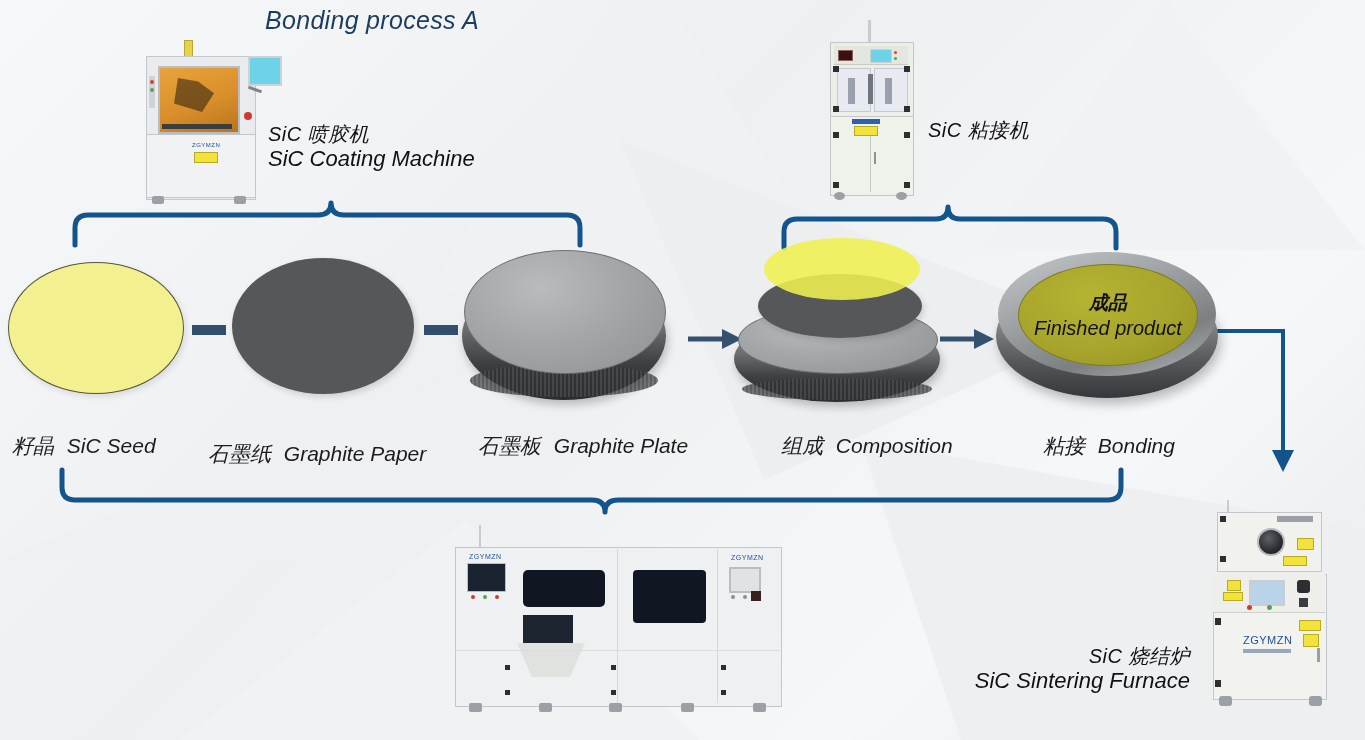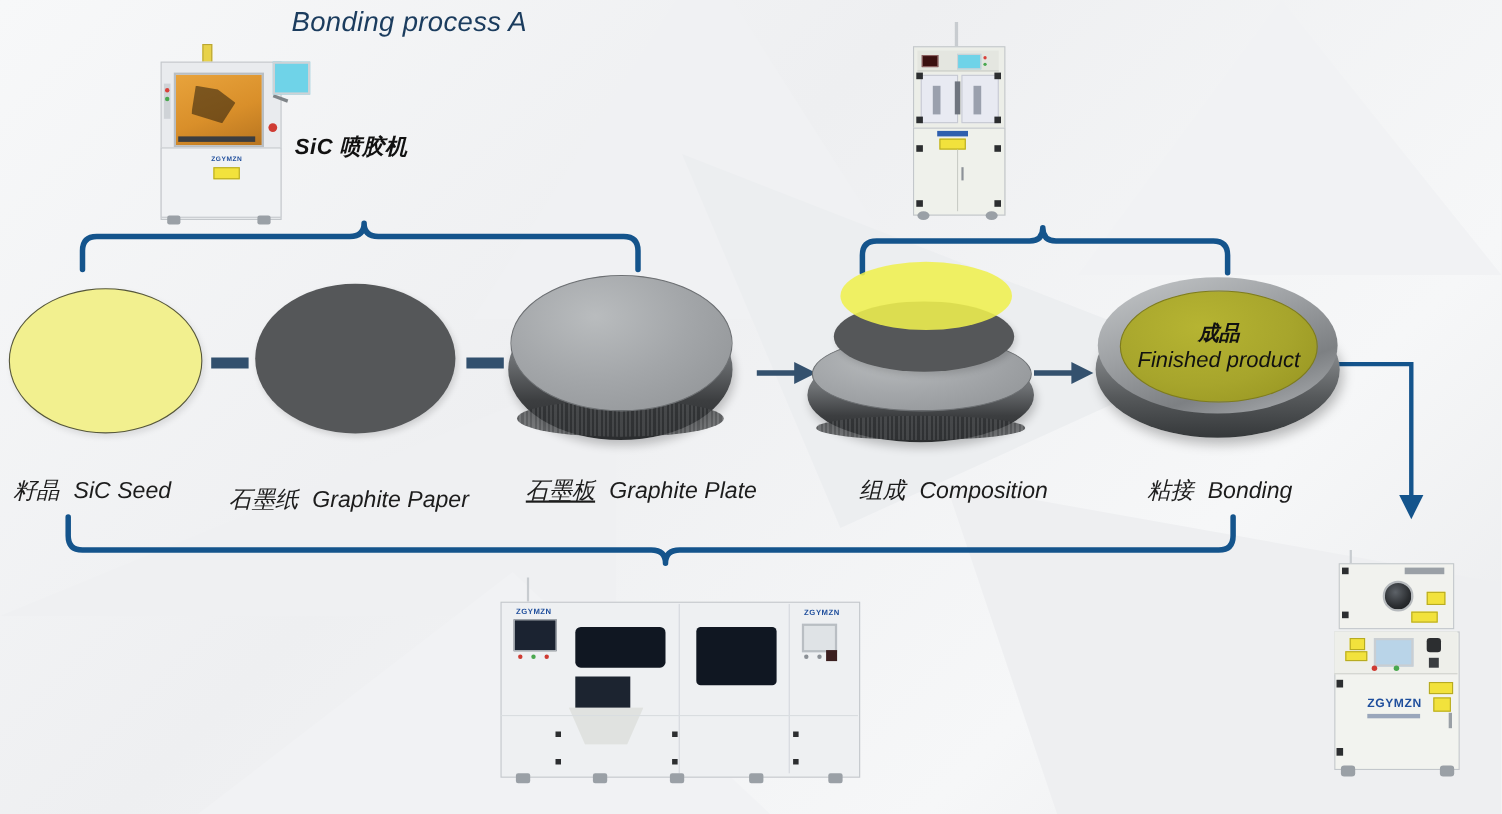--- a/index.html
+++ b/index.html
@@ -13,21 +13,21 @@
   
   .bg-layer{position:absolute;inset:0;}
   .facet{position:absolute;}
 
   
   .title{
     position:absolute;font-style:italic;color:#1b3c5e;
     font-size:25px;letter-spacing:.3px;white-space:nowrap;
   }
   .mlabel{
-    position:absolute;font-style:italic;font-weight:bold;color:#111;
+    position:absolute;font-style:italic;font-weight:normal;color:#111;
     white-space:nowrap;line-height:1.22;
   }
   .mlabel .cn{display:block;font-size:20px;letter-spacing:.5px;}
   .mlabel .en{display:block;font-size:22px;}
   .mlabel.right{text-align:right;}
   .steplabel{
     position:absolute;font-style:italic;color:#1c1c1c;
     font-size:21px;white-space:nowrap;
   }
 
@@ -83,21 +83,21 @@
     border:1px solid #7e7c1c;
     display:flex;flex-direction:column;align-items:center;justify-content:center;
   }
   .bond-face .fcn{font-style:italic;font-weight:bold;font-size:19px;color:#111;}
   .bond-face .fen{font-style:italic;font-size:20px;color:#111;margin-top:1px;}
 
   
   .machine{position:absolute;}
   .mbody{position:absolute;background:#eceef0;border:1px solid #c3c7cb;}
   .win{position:absolute;}
-  .lbl-txt{position:absolute;color:#1f4e9c;font-weight:bold;letter-spacing:.5px;}
+  .lbl-txt{position:absolute;color:#1f4e9c;font-weight:normal;letter-spacing:.5px;}
   .caster{position:absolute;background:#9aa0a6;border-radius:2px;}
   .yellowtag{position:absolute;background:#f2e23c;border:1px solid #b7ab22;}
   .hmi{position:absolute;background:#6fd3e8;border:2px solid #cdd2d6;}
   .knob{position:absolute;border-radius:50%;}
 </style>
 </head>
 <body>
 
 <div id="stage">
 
@@ -145,20 +145,21 @@
     <div class="win" style="left:108px;top:48px;width:14px;height:3px;background:#7f8488;transform:rotate(20deg);"></div>
     <div class="hmi" style="left:108px;top:16px;width:30px;height:26px;"></div>
     <div class="knob" style="left:104px;top:72px;width:8px;height:8px;background:#cf3b33;"></div>
 
     <div class="caster" style="left:12px;top:156px;width:12px;height:8px;"></div>
     <div class="caster" style="left:94px;top:156px;width:12px;height:8px;"></div>
   </div>
 
   <div class="mlabel" style="left:268px;top:122px;">
     <span class="cn">SiC 喷胶机</span>
+    <span class="en">SiC Coating Machine</span>
   </div>
 
   <div class="machine" style="left:822px;top:20px;width:110px;height:180px;">
     <div class="mbody" style="left:46px;top:0;width:3px;height:24px;background:#c8ccd0;border:none;"></div>
     <div class="mbody" style="left:8px;top:22px;width:82px;height:152px;background:#eceee8;"></div>
 
     <div class="win" style="left:12px;top:26px;width:74px;height:18px;background:#e4e6e0;border-bottom:1px solid #c9ccc6;"></div>
     <div class="win" style="left:16px;top:30px;width:13px;height:9px;background:#3a1010;border:1px solid #8b6060;"></div>
     <div class="hmi" style="left:48px;top:29px;width:20px;height:12px;border-width:1px;"></div>
     <div class="knob" style="left:72px;top:31px;width:3px;height:3px;background:#d8413a;"></div>
@@ -182,20 +183,21 @@
     <div class="win" style="left:52px;top:132px;width:2px;height:12px;background:#8d9298;"></div>
     <div class="win" style="left:11px;top:112px;width:6px;height:6px;background:#2c2e30;"></div>
     <div class="win" style="left:82px;top:112px;width:6px;height:6px;background:#2c2e30;"></div>
     <div class="win" style="left:11px;top:162px;width:6px;height:6px;background:#2c2e30;"></div>
     <div class="win" style="left:82px;top:162px;width:6px;height:6px;background:#2c2e30;"></div>
     <div class="caster" style="left:12px;top:172px;width:11px;height:8px;border-radius:50%;"></div>
     <div class="caster" style="left:74px;top:172px;width:11px;height:8px;border-radius:50%;"></div>
   </div>
 
   <div class="mlabel" style="left:928px;top:118px;">
+    <span class="cn">SiC 粘接机</span>
   </div>
 
   <div class="disc" style="left:8px;top:262px;width:174px;height:130px;">
     <div class="ellipse seed" style="left:0;top:0;width:174px;height:130px;"></div>
   </div>
   <div class="steplabel" style="left:12px;top:432px;">
     <span style="margin-right: 7px;">籽晶</span>
     <span>SiC Seed</span>
   </div>
 
@@ -209,21 +211,21 @@
     <span>Graphite Paper</span>
   </div>
 
   <div class="connector" style="left:424px;top:325px;width:34px;height:10px;"></div>
 
   <div class="disc" style="left:462px;top:250px;width:204px;height:152px;">
     <div class="plate-rim" style="left:0;top:22px;width:204px;height:128px;"></div>
     <div class="plate-top" style="left:2px;top:0;width:200px;height:122px;"></div>
   </div>
   <div class="steplabel" style="left:478px;top:432px;">
-    <span style="margin-right: 7px; text-decoration: underline;">石墨板</span>
+    <span style="margin-right: 7px;">石墨板</span>
     <span>Graphite Plate</span>
   </div>
 
   <svg class="arrow" width="58" height="28" style="left:686px;top:325px;">
     <line x1="2" y1="14" x2="40" y2="14" stroke="#34516e" stroke-width="5"></line>
     <polygon points="56,14 36,4 36,24" fill="#34516e"></polygon>
   </svg>
 
   <div class="disc" style="left:732px;top:238px;width:210px;height:170px;">
 
@@ -325,14 +327,18 @@
     <div class="yellowtag" style="left:94px;top:120px;width:20px;height:9px;"></div>
     <div class="yellowtag" style="left:98px;top:134px;width:14px;height:11px;"></div>
     <div class="win" style="left:112px;top:148px;width:3px;height:14px;background:#9aa0a6;"></div>
     <div class="win" style="left:10px;top:118px;width:6px;height:7px;background:#2c2e30;"></div>
     <div class="win" style="left:10px;top:180px;width:6px;height:7px;background:#2c2e30;"></div>
 
     <div class="caster" style="left:14px;top:196px;width:13px;height:10px;border-radius:3px;"></div>
     <div class="caster" style="left:104px;top:196px;width:13px;height:10px;border-radius:3px;"></div>
   </div>
 
+  <div class="mlabel right" style="left:880px;top:644px;width:310px;">
+    <span class="cn">SiC 烧结炉</span>
+    <span class="en">SiC Sintering Furnace</span>
+  </div>
 
 </div>
 
 </body></html>

